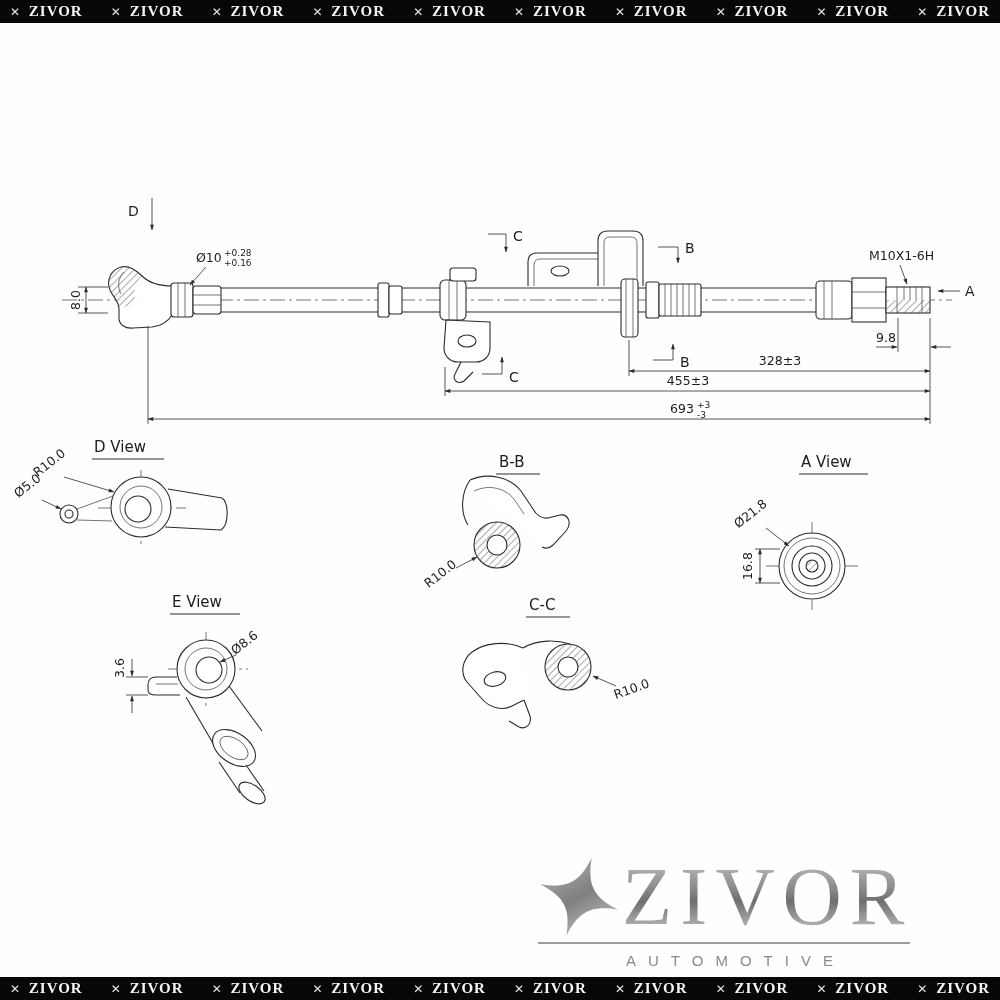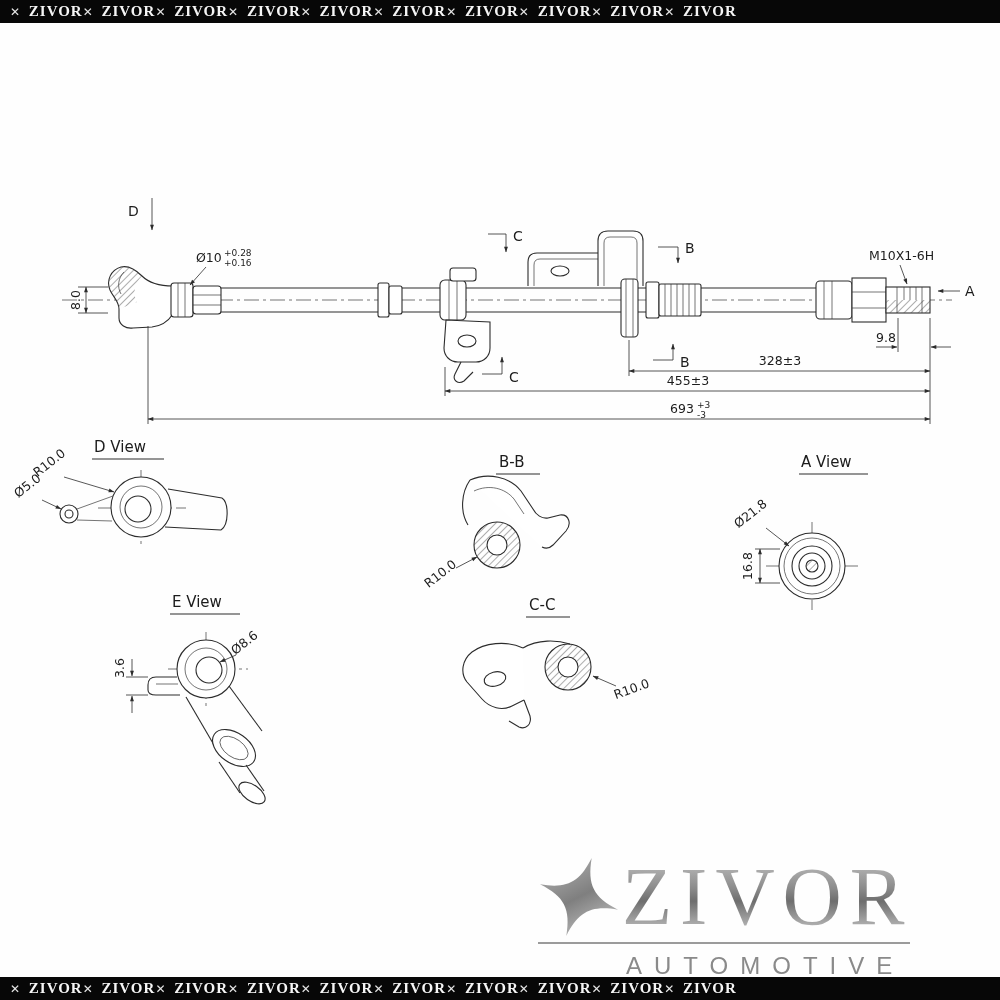--- a/index.html
+++ b/index.html
@@ -1,21 +1,21 @@
 <!DOCTYPE html>
 <html><head>
 <meta charset="utf-8">
 <style>
   html,body{margin:0;padding:0;background:#ffffff;}
   #page{position:relative;width:1000px;height:1000px;background:#fefefe;overflow:hidden;
         font-family:"Liberation Sans",sans-serif;}
 
   
   .wm-bar{position:absolute;left:0;width:100%;height:23px;background:#070707;display:flex;
-          align-items:center;padding:0 10px;box-sizing:border-box;z-index:5;}
+          align-items:center;justify-content:space-between;padding:0 10px;box-sizing:border-box;z-index:5;}
   .wm-top{top:0;}
   .wm-bottom{bottom:0;}
   .wm-unit{color:#f5f5f5;font-family:"Liberation Serif",serif;font-size:15px;font-weight:bold;
            letter-spacing:1px;white-space:nowrap;}
   .wm-x{font-size:12px;margin-right:3px;font-weight:normal;color:#e8e8e8;}
 
   
   #drawing{position:absolute;left:0;top:0;}
   .ln{stroke:#2c2c2c;stroke-width:1.1;}
   .lnthin{stroke:#3a3a3a;stroke-width:0.7;}
@@ -30,21 +30,21 @@
   .logo{position:absolute;left:538px;top:856px;width:372px;}
   .logo-row{display:flex;align-items:center;}
   .logo-star{width:82px;height:82px;flex:0 0 auto;margin-right:2px;}
   .logo-brand{font-family:"Liberation Serif",serif;font-size:82px;line-height:1;font-weight:500;
               letter-spacing:8px;color:#8f8f8f;}
   @supports ((-webkit-background-clip:text) or (background-clip:text)){
     .logo-brand{background:linear-gradient(180deg,#c4c4c4 0%,#8a8a8a 40%,#6e6e6e 55%,#d0d0d0 100%);
                 -webkit-background-clip:text;background-clip:text;color:transparent;}
   }
   .logo-rule{border-top:2px solid #9b9b9b;width:100%;margin-top:4px;}
-  .logo-sub{margin-top:8px;padding-left:88px;font-size:24px;letter-spacing:12px;color:#8a8a8a;}
+  .logo-sub{margin-top:8px;padding-left:88px;font-size:15px;letter-spacing:12px;color:#8a8a8a;}
 </style>
 </head>
 <body>
 
 <div id="page">
 
   <div class="wm-bar wm-top">
       <span class="wm-unit"><span class="wm-x">✕</span> ZIVOR</span>
       <span class="wm-unit"><span class="wm-x">✕</span> ZIVOR</span>
       <span class="wm-unit"><span class="wm-x">✕</span> ZIVOR</span>

